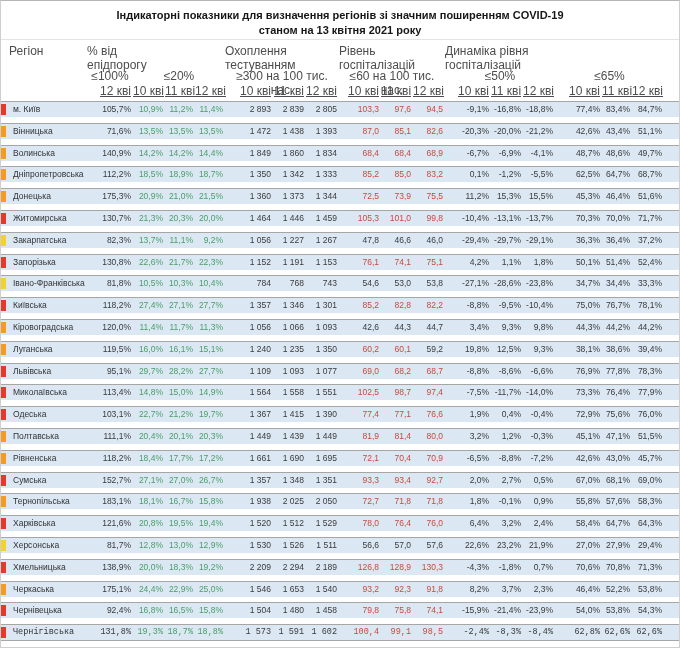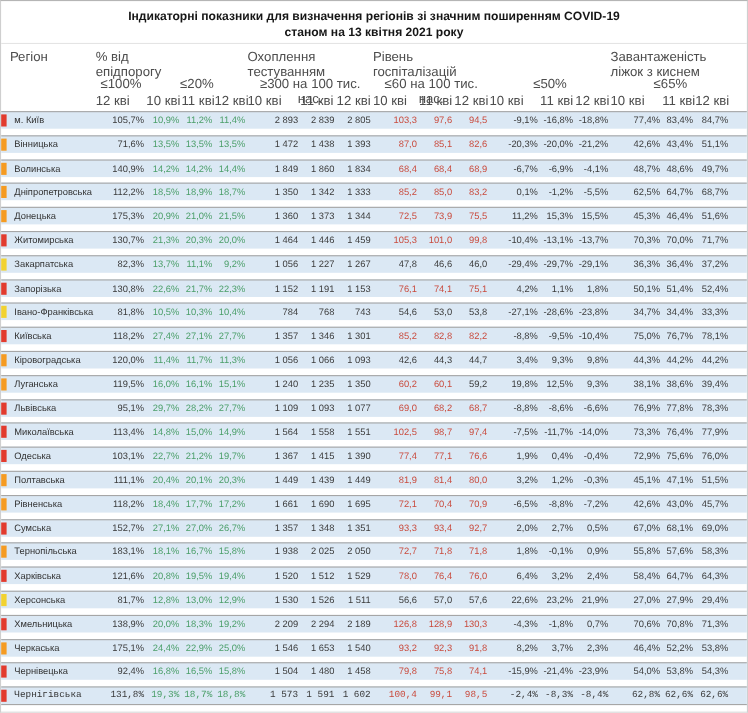--- a/index.html
+++ b/index.html
@@ -6,21 +6,21 @@
   .page{width:680px;height:648px;box-sizing:border-box;border:1px solid #cfcfcf;border-top:1px solid #b5b5b5;
         font-family:"Liberation Sans",sans-serif;overflow:hidden;background:#fff;}
   .title-block{height:39px;padding-top:7px;box-sizing:border-box;text-align:center;font-size:11px;
         font-weight:bold;color:#161616;line-height:1.35;border-bottom:1px solid #e4e4e4;}
   .grid{display:grid;grid-template-columns:86px 46px 32px 30px 30px 48px 33px 33px 42px 32px 32px 46px 32px 32px 47px 30px 32px;}
   .thead{padding:4px 17px 0 0;grid-template-rows:25px 14px 18px;font-size:12px;color:#4d4d4d;}
   .hc{line-height:1.2;}
   .h-region{grid-column:1;grid-row:1;padding-left:8px;text-align:left;align-self:start;}
   .ht{grid-row:1;text-align:left;align-self:start;}
   .thr{grid-row:2;text-align:center;align-self:start;}
-  .hd{grid-row:3;text-align:left;padding-right:2px;align-self:end;padding-bottom:3px;white-space:nowrap;}
+  .hd{grid-row:3;text-align:right;padding-right:2px;align-self:end;padding-bottom:3px;white-space:nowrap;text-decoration:underline;}
   .gc2{grid-column:2}.gc3{grid-column:3}.gc4{grid-column:4}.gc5{grid-column:5}
   .gc6{grid-column:6}.gc7{grid-column:7}.gc8{grid-column:8}.gc9{grid-column:9}
   .gc10{grid-column:10}.gc11{grid-column:11}.gc12{grid-column:12}.gc13{grid-column:13}
   .gc14{grid-column:14}.gc15{grid-column:15}.gc16{grid-column:16}.gc17{grid-column:17}
   .sp3a{grid-column:3 / span 3}.sp3b{grid-column:6 / span 3}.sp3c{grid-column:9 / span 3}
   .sp3d{grid-column:12 / span 3}.sp3e{grid-column:15 / span 3}
   .rows-wrap{margin-top:0;}
   .row{height:15px;line-height:15px;background:var(--row-bg,#dbe8f4);border-top:1px solid var(--row-border,#a6a6a6);
        margin-bottom:5.8px;font-size:8.5px;padding-right:17px;}
   .row:last-child{border-bottom:1px solid var(--row-border,#a6a6a6);font-family:Liberation Mono, monospace;}
@@ -39,21 +39,21 @@
     <div>Індикаторні показники для визначення регіонів зі значним поширенням COVID-19</div>
     <div>станом на 13 квітня 2021 року</div>
   </div>
 
   <div class="thead grid">
     <div class="hc h-region">Регіон</div>
 
     <div class="hc ht gc2">% від епідпорогу</div>
     <div class="hc ht sp3b">Охоплення тестуванням</div>
     <div class="hc ht sp3c">Рівень госпіталізацій</div>
-    <div class="hc ht sp3e">Завантаженість ліжок з киснем</div>
+    <div class="hc ht sp3d">Динаміка рівня госпіталізацій</div>
 
     <div class="hc thr gc2">≤100%</div>
     <div class="hc thr sp3a">≤20%</div>
     <div class="hc thr sp3b">≥300 на 100 тис. нас.</div>
     <div class="hc thr sp3c">≤60 на 100 тис. нас.</div>
     <div class="hc thr sp3d">≤50%</div>
     <div class="hc thr sp3e">≤65%</div>
 
     <div class="hc hd gc2">12 кві</div>
     <div class="hc hd gc3">10 кві</div>

